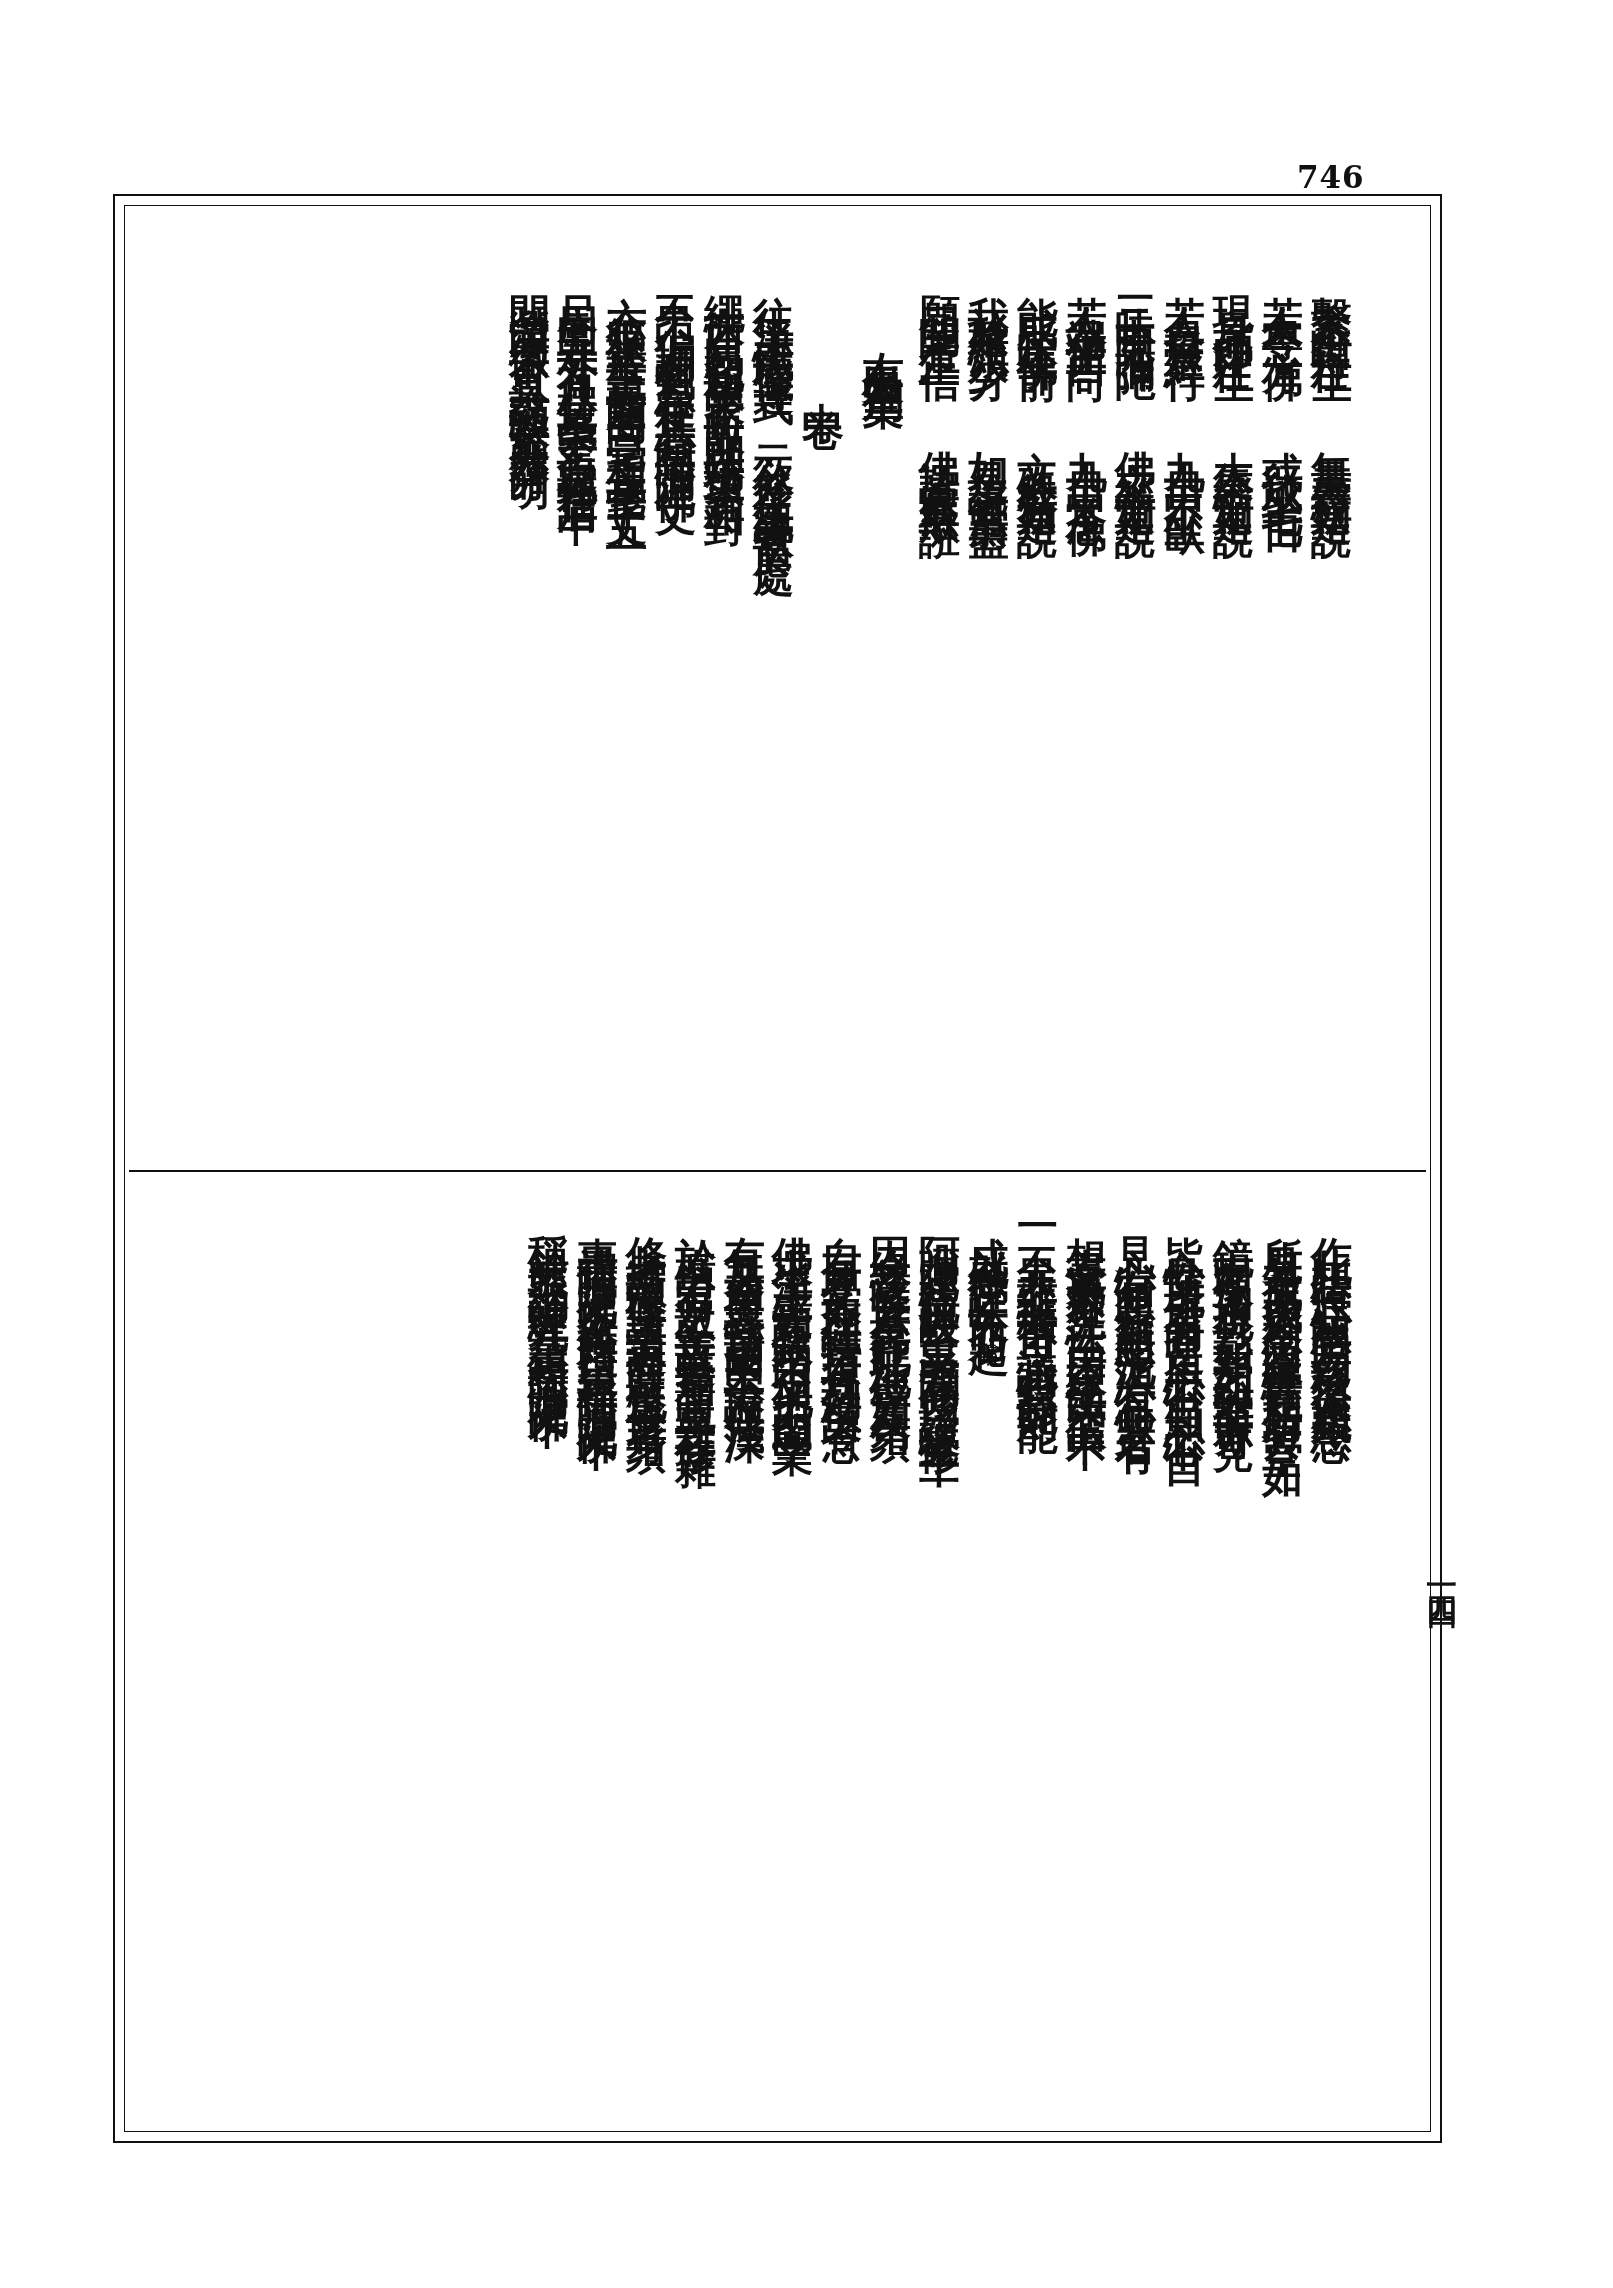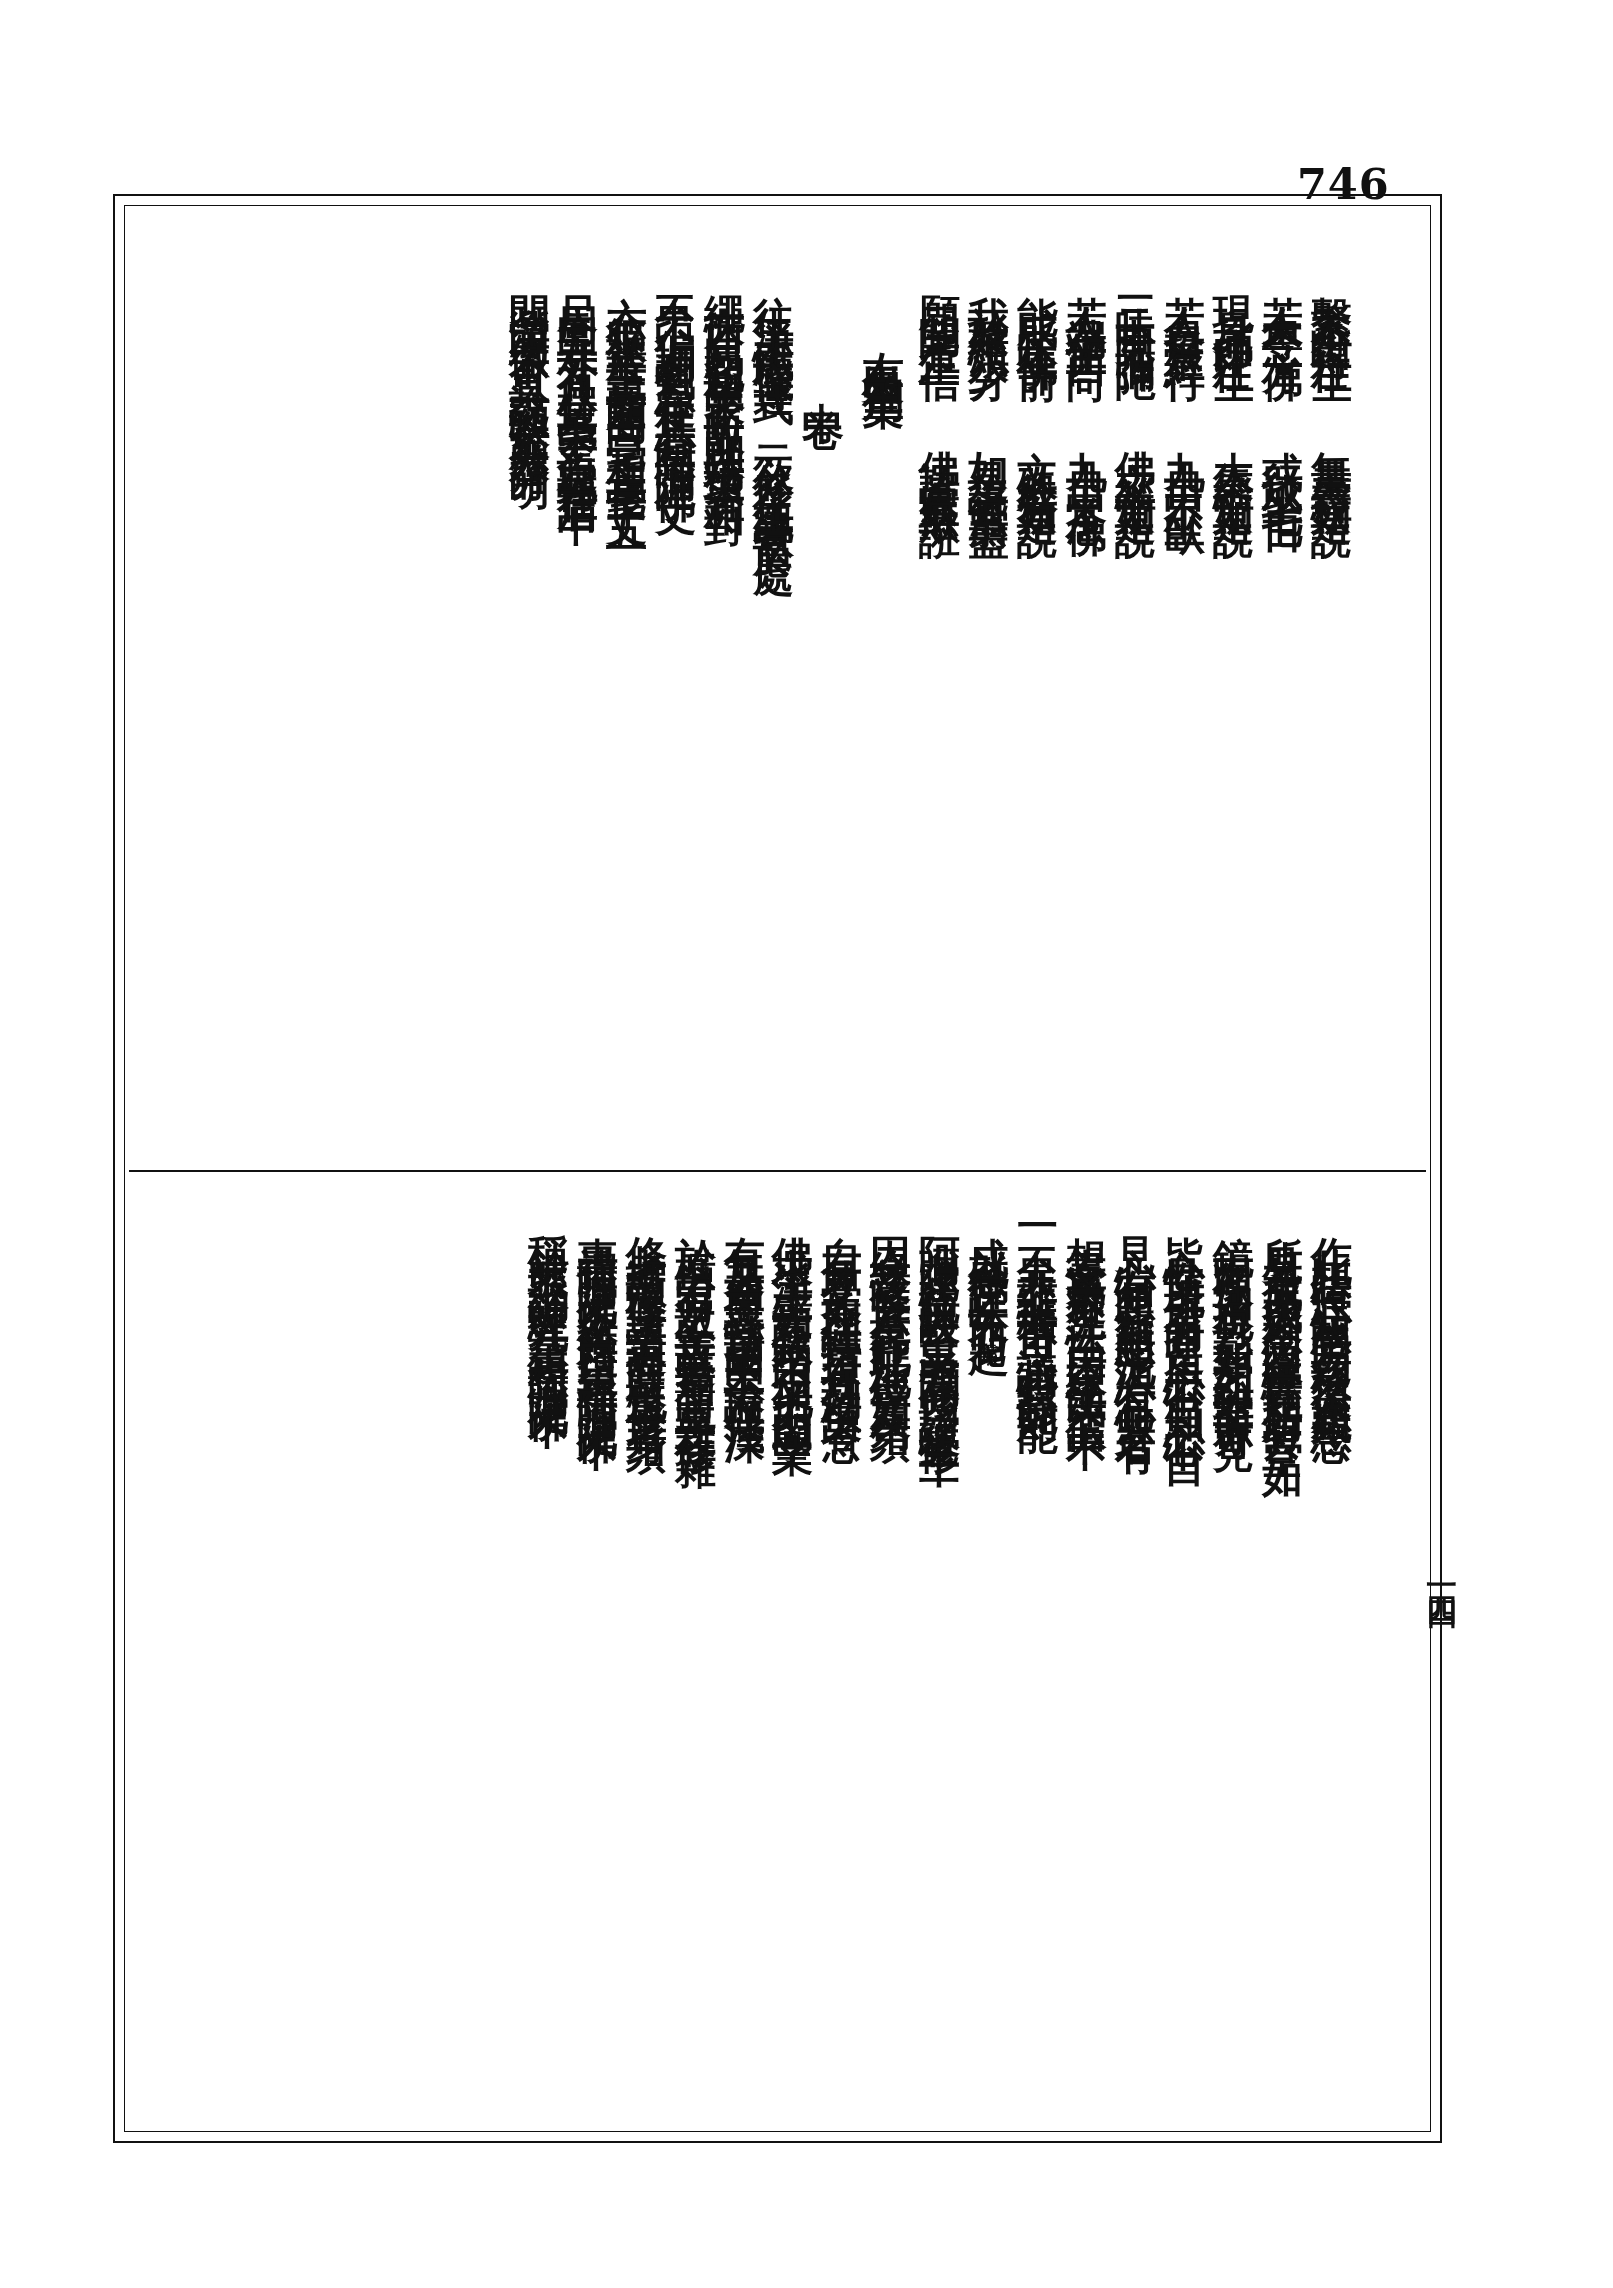--- a/index.html
+++ b/index.html
@@ -1,18 +1,18 @@
 <!DOCTYPE html>
 <html style="font-size:14.8px"><head>
 <meta charset="utf-8">
 <style>
   html, body { margin:0; padding:0; background:#ffffff; }
   body { width:1613px; height:2289px; position:relative; overflow:hidden;
          font-family:"DejaVu Serif","Liberation Serif",serif; color:#111; }
-  .page-number { position:absolute; left:1297px; top:159px; font-size:43px; font-weight:bold;
+  .page-number { position:absolute; left:1297px; top:159px; font-size:31px; font-weight:bold;
                  font-family:"DejaVu Serif",serif; letter-spacing:0.9px; }
   .frame-outer { position:absolute; left:113px; top:194px; width:1329px; height:1949px;
                  border:2.8px solid #111; box-sizing:border-box; }
   .frame-inner { position:absolute; left:124px; top:205px; width:1307px; height:1927px;
                  border:1.8px solid #111; box-sizing:border-box; }
   .divider { position:absolute; left:129px; top:1170px; width:1297px; height:0;
              border-top:2.8px solid #111; }
   .margin-note { position:absolute; left:1426px; top:1569px; writing-mode:vertical-rl;
                  font-size:31px; font-weight:bold; line-height:1; letter-spacing:3.7px; }
   .section { position:absolute; }

